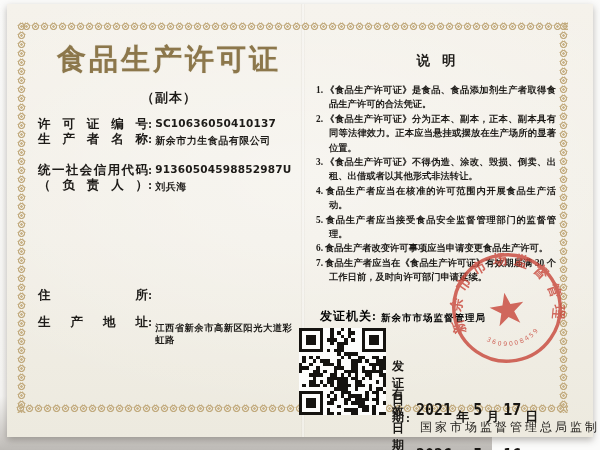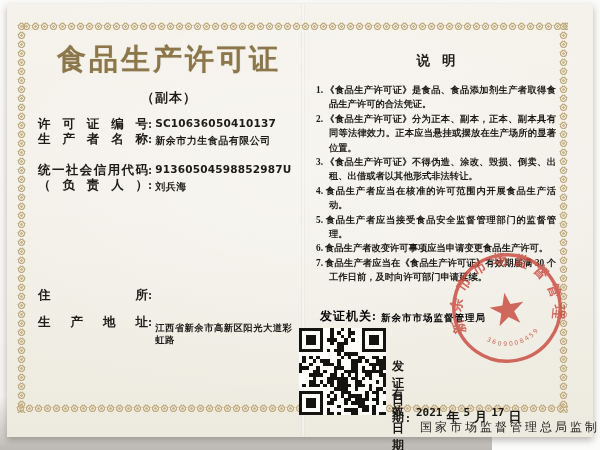--- a/index.html
+++ b/index.html
@@ -64,21 +64,21 @@
   .ivalue { font-size:9.5px; font-weight:bold; padding-top:3px; margin-left:4px; letter-spacing:1px; }
 
   .qr-box { position:absolute; left:299px; top:328px; width:87px; height:87px; background:#fdfdfc; }
   .qr-box svg { width:100%; height:100%; display:block; }
 
   .date-row { position:absolute; display:flex; align-items:flex-end; color:#181613; }
   .date-issue { left:392px; top:338px; }
   .date-valid { left:392px; top:366px; }
   .dlabel { font-size:12px; font-weight:bold; letter-spacing:2px;margin-top:20px; }
   .dcolon { font-size:12px; font-weight:bold; margin-right:4px; }
-  .dnum { font-family:"DejaVu Sans Mono","Liberation Mono",monospace; font-size:11px; font-weight:bold;
+  .dnum { font-family:"DejaVu Sans Mono","Liberation Mono",monospace; font-size:15px; font-weight:bold;
     position:relative; top:-7px; margin:0 2px; }
   .dunit { font-size:13px; font-weight:bold; margin:0 2px; }
 
   
   .seal { position:absolute; left:449px; top:250px; width:116px; height:116px;
     transform:rotate(-10deg); opacity:.8; pointer-events:none; }
 
   
   .footer { position:absolute; left:0; top:419px; width:600px; text-align:right;
     font-size:12px; font-weight:normal; letter-spacing:3px; color:#25231f; }

